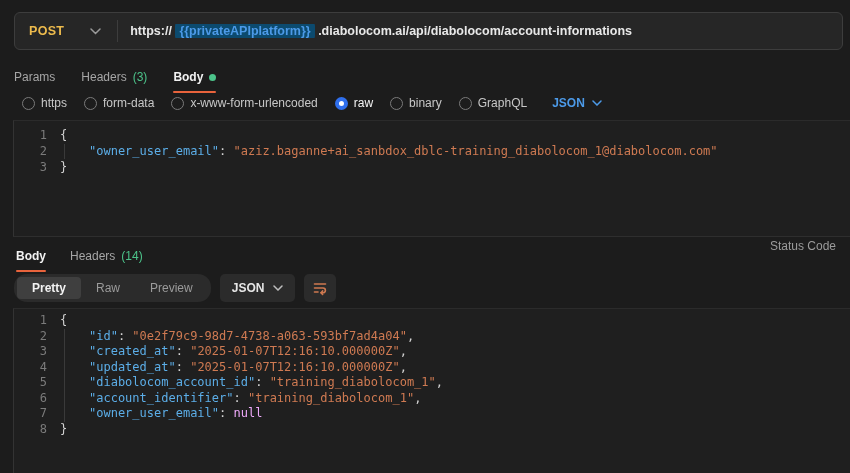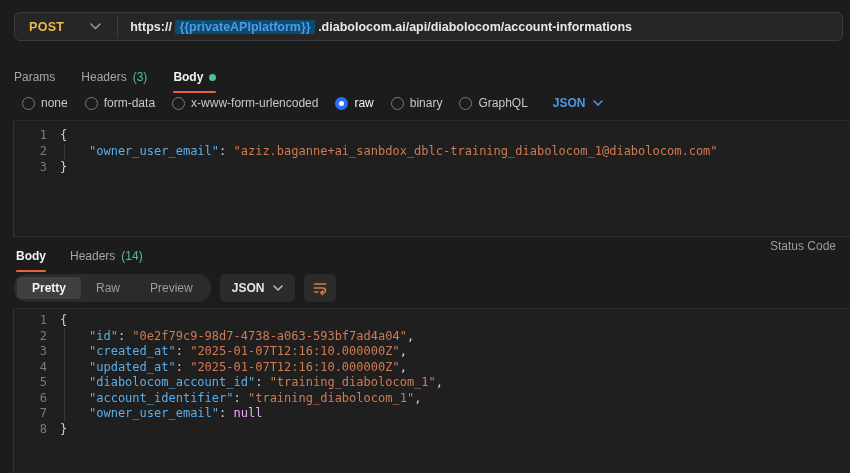--- a/index.html
+++ b/index.html
@@ -7,21 +7,21 @@
   body {
     background:#1c1c1c;
     font-family:"Liberation Sans", sans-serif;
     color:#cccccc;
     position:relative;
     overflow:hidden;
     font-size:12px;
   }
   
   .url-bar {
-    position:absolute; left:14px; right:7px; top:12px; height:29px;
+    position:absolute; left:14px; right:7px; top:12px; height:38px;
     background:#262626; border:1px solid #3d3d3d; border-radius:6px;
     display:flex; align-items:center;
   }
   .method {
     display:flex; align-items:center; gap:26px; padding:0 16px 0 14px; cursor:pointer; height:100%;
   }
   .method-label { color:#edbb4d; font-weight:bold; font-size:12.5px; letter-spacing:.3px; }
   .chev { color:#9a9a9a; display:flex; align-items:center; }
   .vdiv { width:1px; height:22px; background:#3d3d3d; flex:none; }
   .url-text { padding:0 12px; font-size:12.5px; color:#e8e8e8; font-weight:bold; white-space:nowrap; overflow:hidden; }
@@ -112,21 +112,21 @@
   </div>
   <div class="tab active">
     <span>Body</span>
     <span class="dot"></span>
   </div>
 </div>
 
 <div class="options">
   <div class="opt">
     <span class="radio"></span>
-    <span class="opt-label">none</span>
+    <span class="opt-label">https</span>
   </div>
   <div class="opt">
     <span class="radio"></span>
     <span class="opt-label">form-data</span>
   </div>
   <div class="opt">
     <span class="radio"></span>
     <span class="opt-label">x-www-form-urlencoded</span>
   </div>
   <div class="opt selected">

